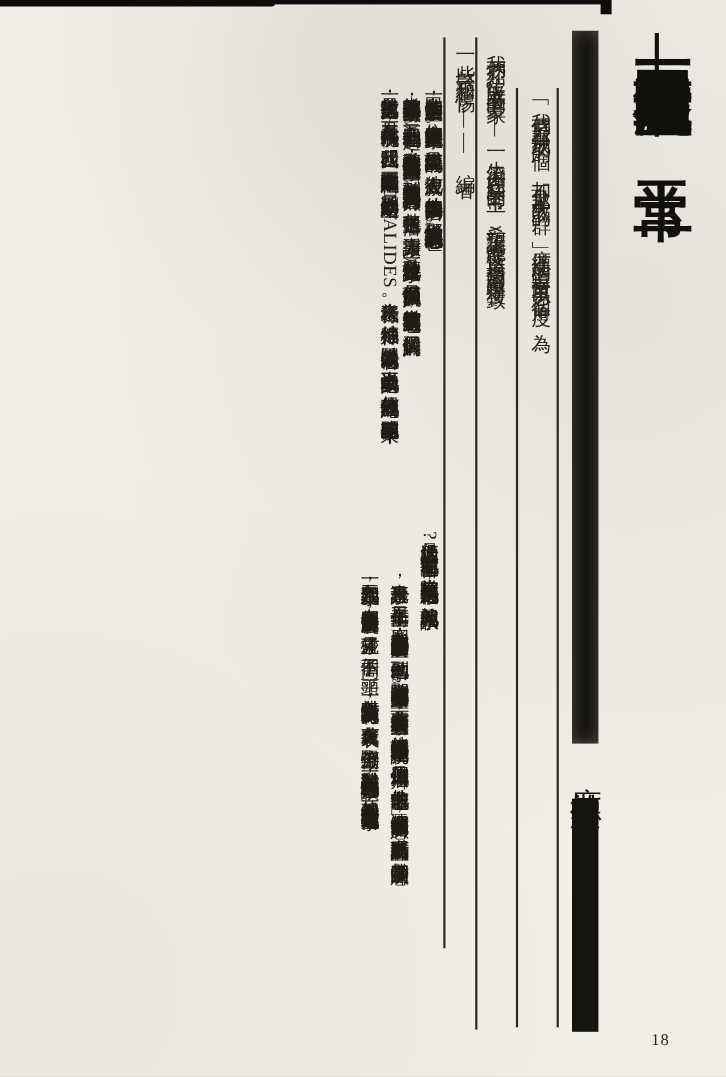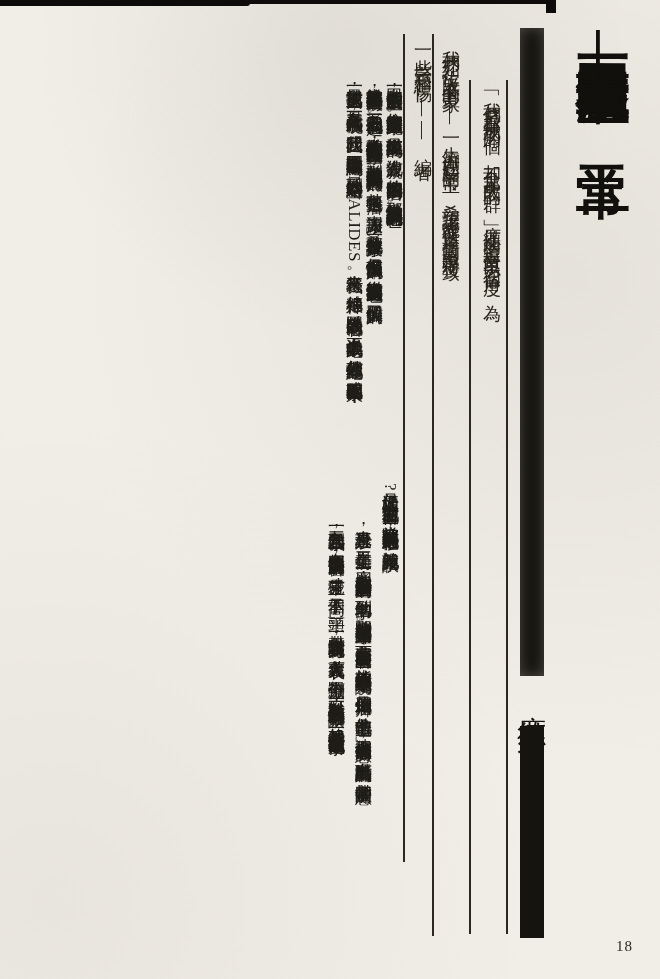--- a/index.html
+++ b/index.html
@@ -66,21 +66,21 @@
     text-align: justify; color:#1f1d18; overflow:hidden;
   }
   .body-top    { left:102px; top:38px;  width:302px; height:428px;
                  font-size:17px; line-height:20px; letter-spacing:.5px; }
   .body-bottom { left:12px;  top:480px; width:392px; height:456px;
                  font-size:17px; line-height:27px; letter-spacing:.5px; }
   .body-block p { margin:0; padding:0; }
   .body-block p.ind { text-indent:2.2em; }
 
   .page-number {
-    position:absolute; left:616px; top:938px;
+    position:absolute; left:592px; top:938px;
     font-size:15px; letter-spacing:1px; color:#2a2username;
     color:#2a2620;
     text-align:center;
   }
 </style>
 </head>
 <body>
 
 <div class="page">
 

